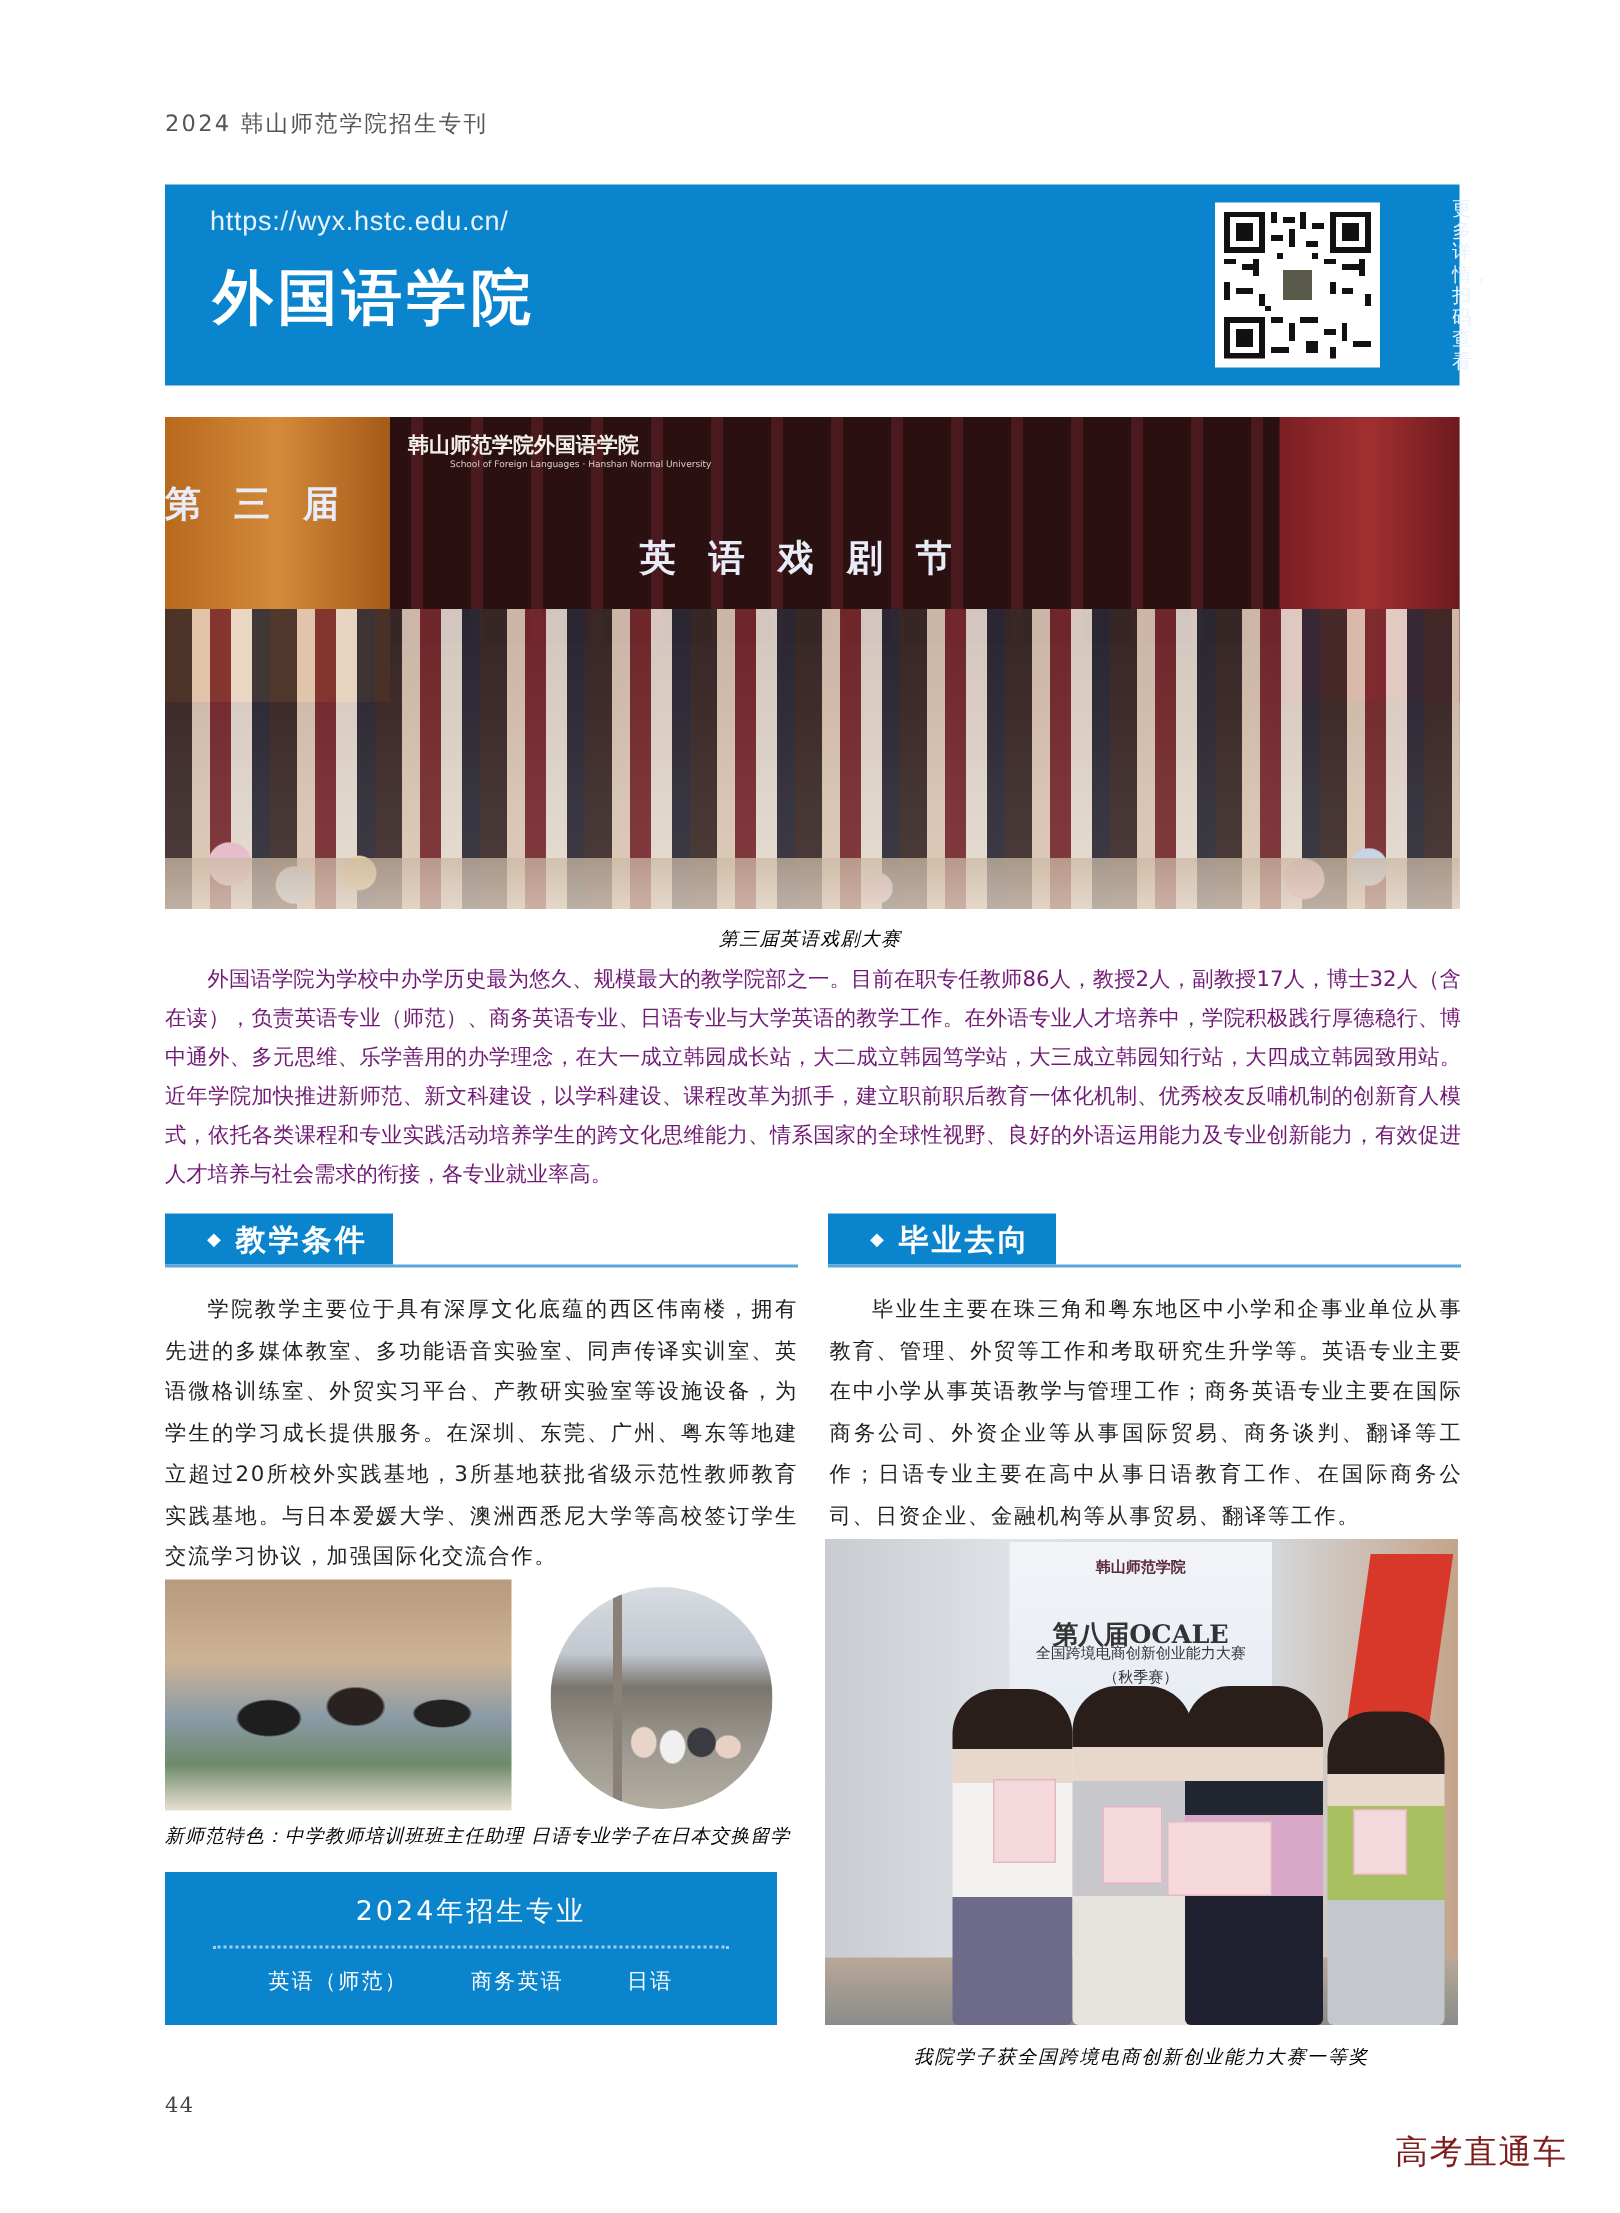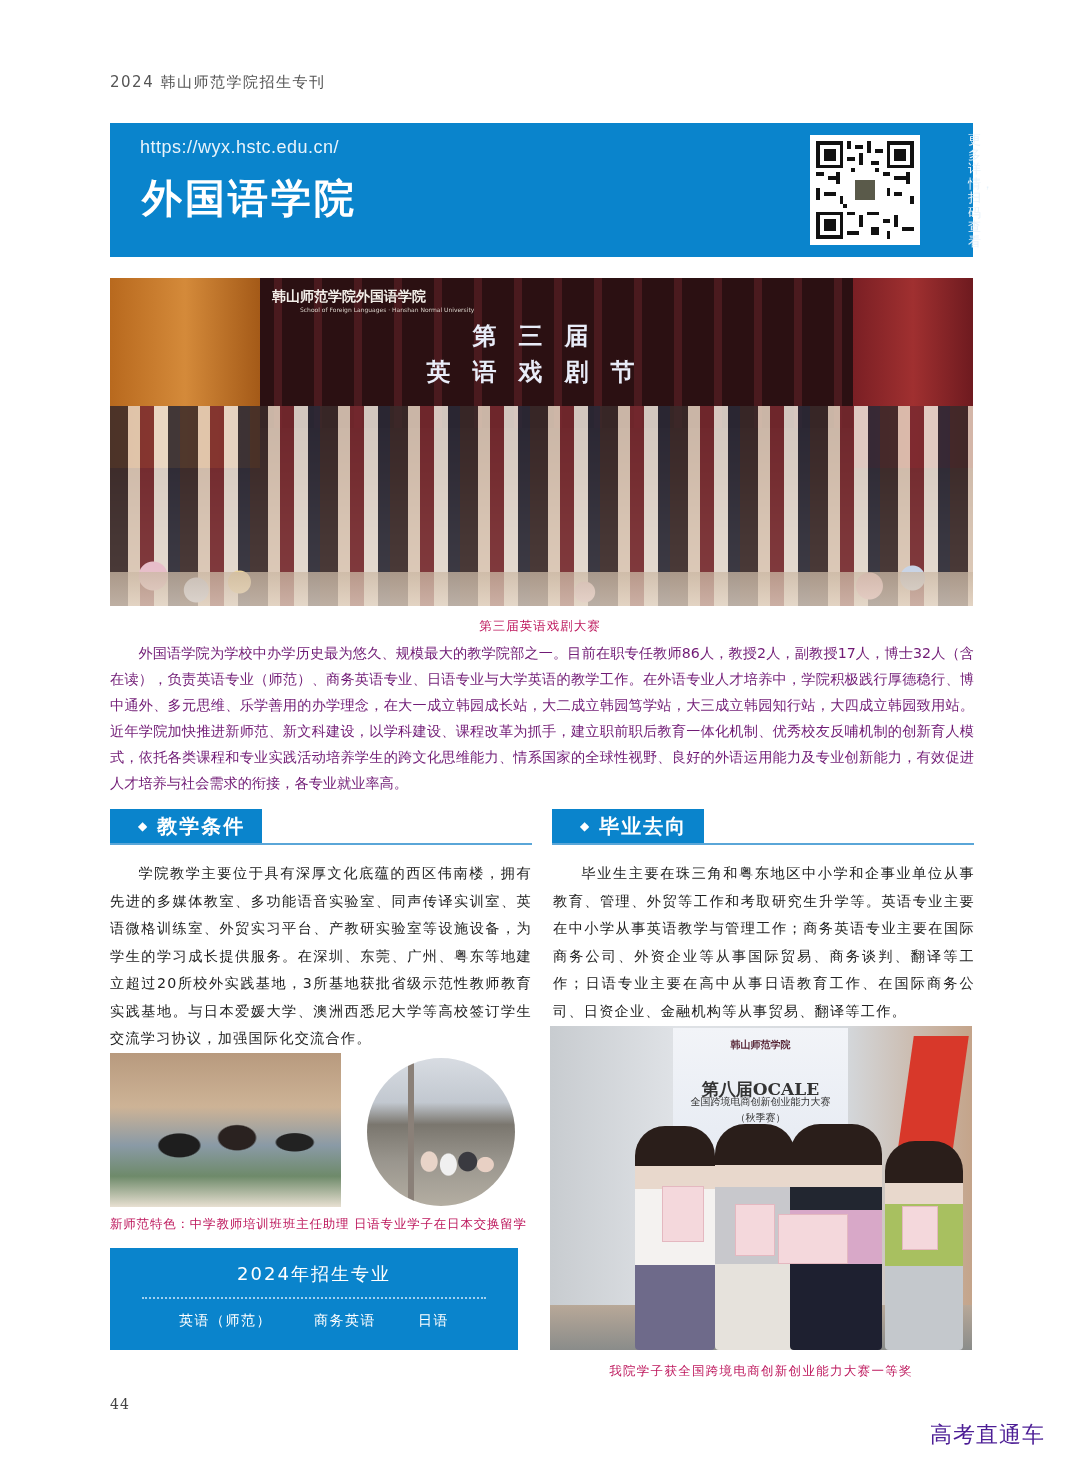--- a/index.html
+++ b/index.html
@@ -15,35 +15,35 @@
   .qr svg { width: 98px; height: 98px; display: block; }
   .qr-caption { position: absolute; left: 822px; top: 10px; width: 18px; font-size: 13px; line-height: 14.5px; color: #e8f3fb; word-break: break-all; margin-left: 36px; }
 
   .hero { position: absolute; left: 110px; top: 278px; width: 863px; height: 328px; overflow: hidden;
     background: linear-gradient(180deg, #6b2a1e 0%, #3d1b1a 20%, #2a1416 40%, #5a4038 60%, #8a7a6e 78%, #b9a99a 100%); }
   .hero .curtain-l { position: absolute; left: 0; top: 0; width: 150px; height: 190px; background: linear-gradient(90deg, #b8691e, #d48a3a 50%, #a45a18); }
   .hero .curtain-r { position: absolute; right: 0; top: 0; width: 120px; height: 190px; background: linear-gradient(90deg, #7a1f24, #a03030 50%, #6e1a1f); }
   .hero .screen { position: absolute; left: 150px; top: 0; width: 600px; height: 150px; background: repeating-linear-gradient(90deg, #2b1012 0 14px, #4a1a1e 14px 22px, #2b1012 22px 40px); }
   .hero .screen-logo { position: absolute; left: 162px; top: 10px; font-size: 14px; font-weight: bold; color: #f2eee8; }
   .hero .screen-sub { position: absolute; left: 190px; top: 28px; font-size: 6px; color: #d8d0c8; }
-  .hero .screen-t1 { position: absolute; left: 0; width: 100%; top: 42px; text-align: center; font-size: 24px; color: #e8ecf8; letter-spacing: 22px; font-family: "DejaVu Serif", serif; font-weight: bold; }
+  .hero .screen-t1 { position: absolute; left: 0; width: 100%; top: 42px; font-size: 24px; color: #e8ecf8; letter-spacing: 22px; font-family: "DejaVu Serif", serif; font-weight: bold; }
   .hero .screen-t2 { position: absolute; left: 0; width: 100%; top: 78px; text-align: center; font-size: 24px; color: #e8ecf8; letter-spacing: 22px; font-family: "DejaVu Serif", serif; font-weight: bold; }
   .hero .crowd { position: absolute; left: 0; bottom: 0; width: 100%; height: 200px;
     background:
       radial-gradient(circle at 5% 85%, #f4c6d6 0 14px, transparent 15px),
       radial-gradient(circle at 10% 92%, #c8d8f4 0 12px, transparent 13px),
       radial-gradient(circle at 15% 88%, #f8e0a0 0 11px, transparent 12px),
       radial-gradient(circle at 88% 90%, #f6c0d0 0 13px, transparent 14px),
       radial-gradient(circle at 93% 86%, #d0e0f8 0 12px, transparent 13px),
       radial-gradient(circle at 55% 93%, #f4d0e0 0 10px, transparent 11px),
       repeating-linear-gradient(90deg, #3a2a2a 0 18px, #e6d2c0 18px 30px, #7a2a30 30px 44px, #f0e6dc 44px 58px, #2a2a38 58px 70px);
     opacity: 0.85; }
   .hero .stage { position: absolute; left: 0; bottom: 0; width: 100%; height: 34px; background: linear-gradient(180deg, #cbb8a4, #e4d6c6); opacity: 0.75; }
 
-  .caption { position: absolute; font-size: 12.5px; color: #be185d; letter-spacing: 1px; }
+  .caption { position: absolute; font-size: 12.5px; color: #000000; letter-spacing: 1px; font-style: italic; }
   .cap-hero { left: 0; width: 1080px; top: 618px; text-align: center; }
 
   .intro { position: absolute; left: 110px; top: 640px; width: 864px; font-size: 14.2px; line-height: 26px; color: #701a75; text-align: justify; }
   .intro p { text-indent: 2em; }
 
   .section-head { position: absolute; height: 34px; }
   .section-head .tab { position: absolute; left: 0; top: 0; height: 34px; width: 152px; background: #0a84cc; color: #fff; font-size: 20px; font-weight: bold; padding-left: 28px; line-height: 34px; letter-spacing: 2px; }
   .section-head .tab .bullet { font-size: 12px; vertical-align: 3px; margin-right: 8px; }
   .section-head .rule { position: absolute; left: 0; top: 34px; height: 2px; background: #5aa6d8; }
   .sh-left { left: 110px; top: 809px; width: 422px; }
@@ -86,21 +86,21 @@
   .photo-award .proj .p3 { position: absolute; left: 0; width: 100%; top: 67px; text-align: center; font-size: 10px; color: #333; font-family: "DejaVu Serif", serif; }
   .photo-award .proj .p4 { position: absolute; left: 0; width: 100%; top: 83px; text-align: center; font-size: 10px; color: #333; font-family: "DejaVu Serif", serif; }
   .photo-award .flag { position: absolute; left: 355px; top: 10px; width: 55px; height: 125px; background: #d8382a; transform: skewX(-8deg); }
   .photo-award .person { position: absolute; border-radius: 30px 30px 4px 4px; }
   .photo-award .floor { position: absolute; left: 0; bottom: 0; width: 100%; height: 45px; background: linear-gradient(180deg, #b8a898, #8a8c8a); }
   .photo-award .cert { position: absolute; background: #f4d8dc; border: 1px solid #e4b8c0; }
 
   .cap-award { left: 550px; top: 1363px; width: 422px; text-align: center; font-size: 12.5px; letter-spacing: 1.3px; }
 
   .page-number { position: absolute; left: 110px; top: 1396px; font-size: 14px; color: #444; font-family: "DejaVu Serif", serif; letter-spacing: 1px; }
-  .watermark { position: absolute; left: 930px; top: 1420px; font-size: 22px; color: #4c1d95; letter-spacing: 1px; }
+  .watermark { position: absolute; left: 930px; top: 1420px; font-size: 22px; color: #7f1d1d; letter-spacing: 1px; }
 </style>
 </head>
 <body>
 
 <div class="running-header">2024 韩山师范学院招生专刊</div>
 
 <div class="banner">
   <div class="url">https://wyx.hstc.edu.cn/</div>
   <div class="title">外国语学院</div>
   <div class="qr">

